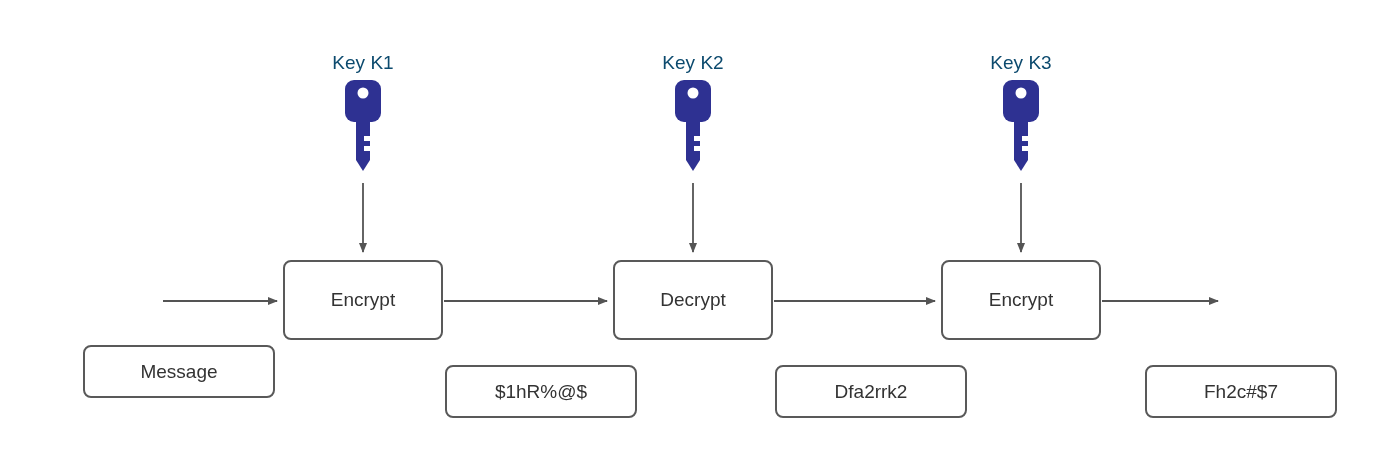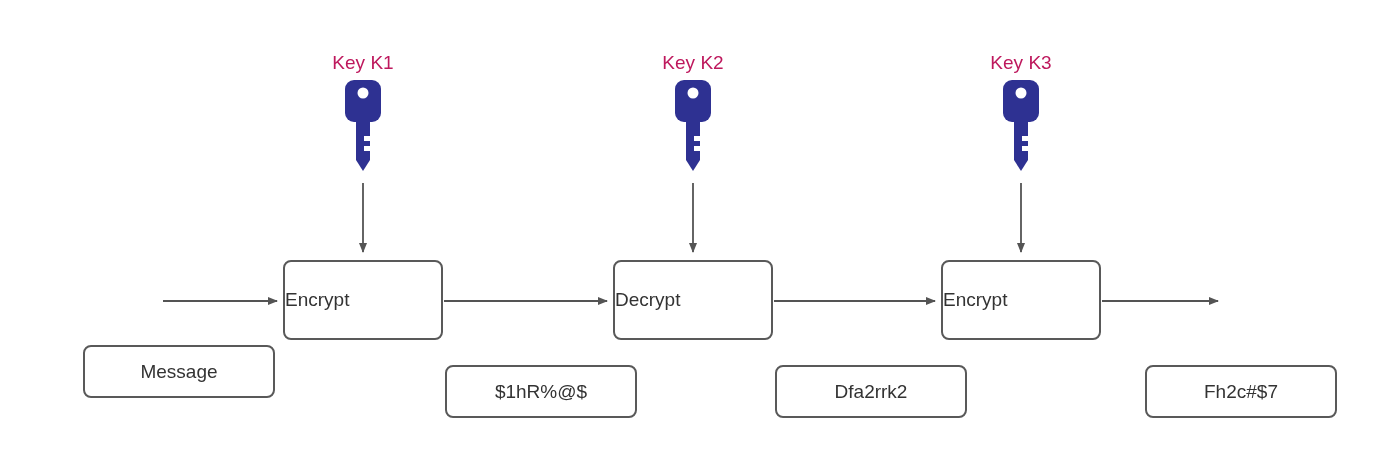--- a/index.html
+++ b/index.html
@@ -30,40 +30,41 @@
   .key-group {
     position: absolute;
     top: 52px;
     width: 120px;
     display: flex;
     flex-direction: column;
     align-items: center;
   }
   .key-label {
     font-size: 19px;
-    color: #be185d;
+    color: #0c4a6e;
     margin-bottom: 6px;
     white-space: nowrap;
   }
   .key-icon {
     width: 46px;
     height: 94px;
     display: block;
   }
   .stage-box {
     position: absolute;
     top: 260px;
     width: 160px;
     height: 80px;
     box-sizing: border-box;
     border: 2px solid #595959;
     border-radius: 8px;
     background: #ffffff;
     display: flex;
     align-items: center;
+    justify-content: center;
     font-size: 19px;
     color: #333333;
   }
   .data-box {
     position: absolute;
     width: 192px;
     height: 53px;
     box-sizing: border-box;
     border: 2px solid #595959;
     border-radius: 8px;

